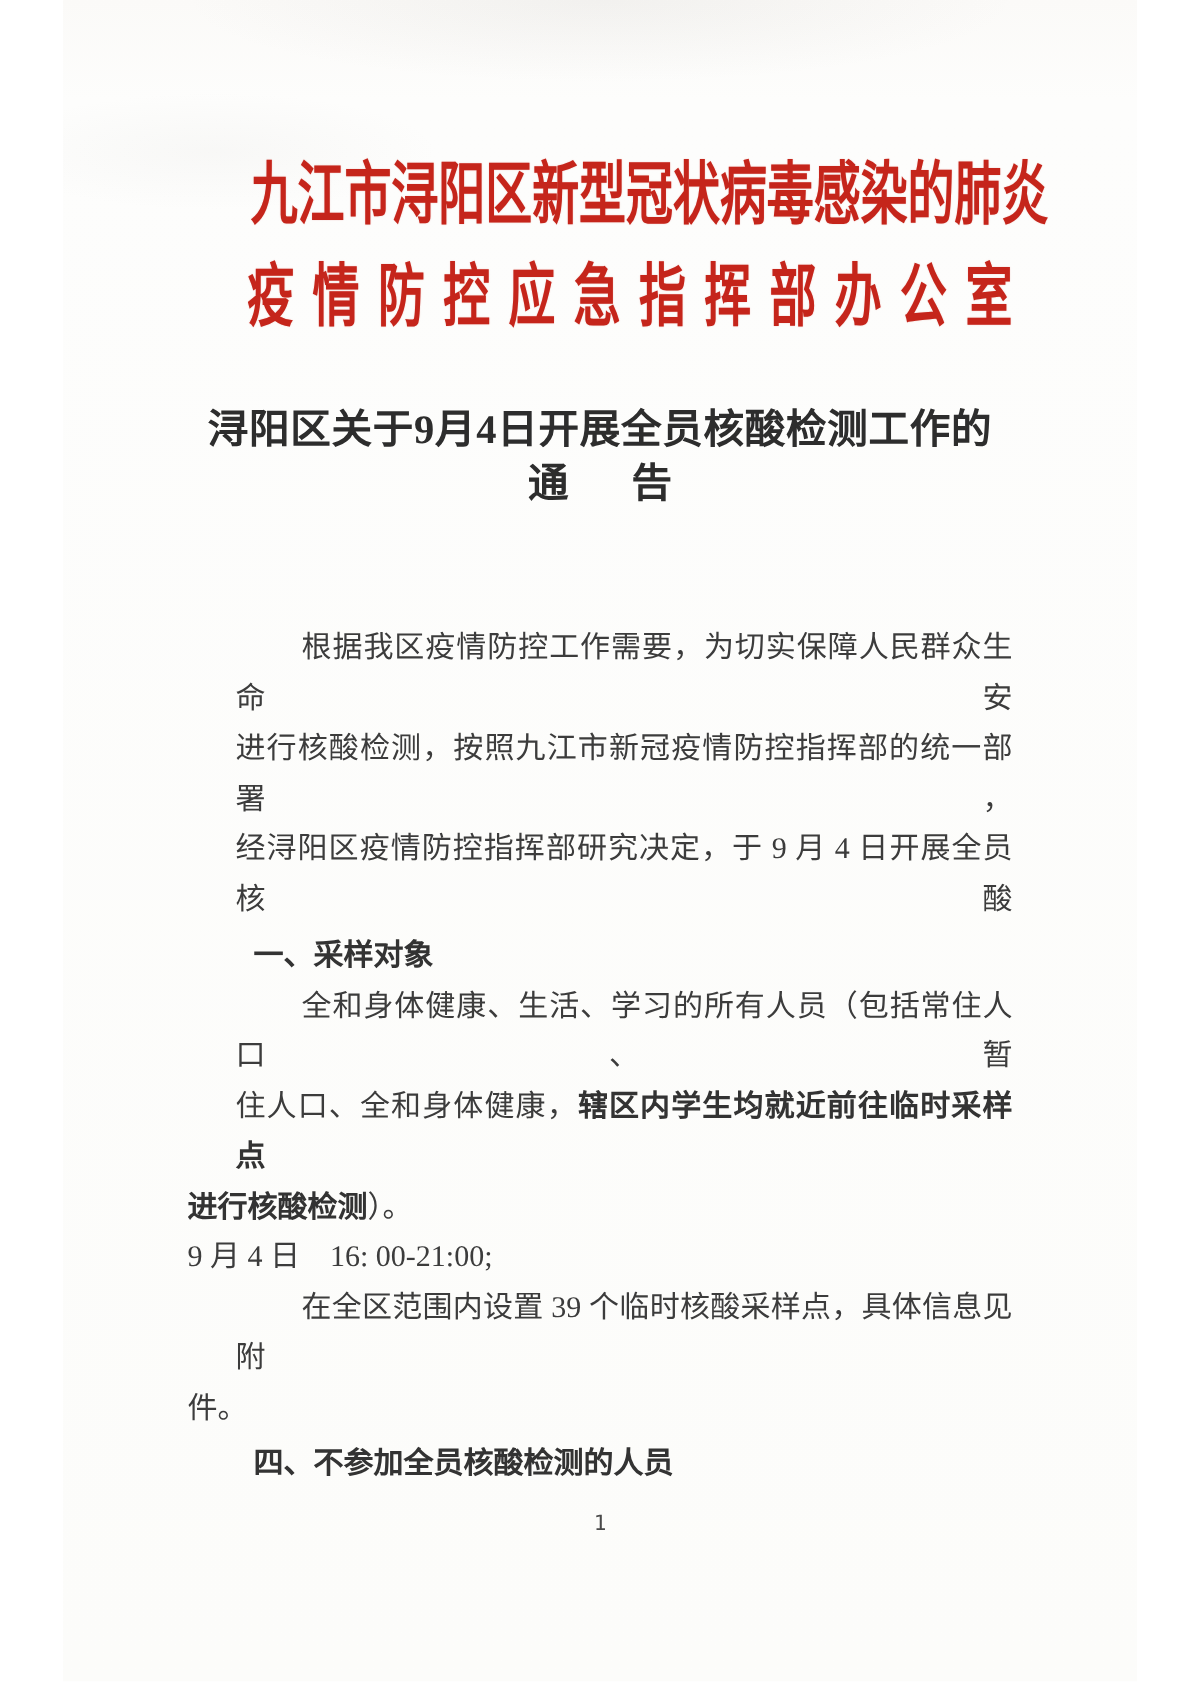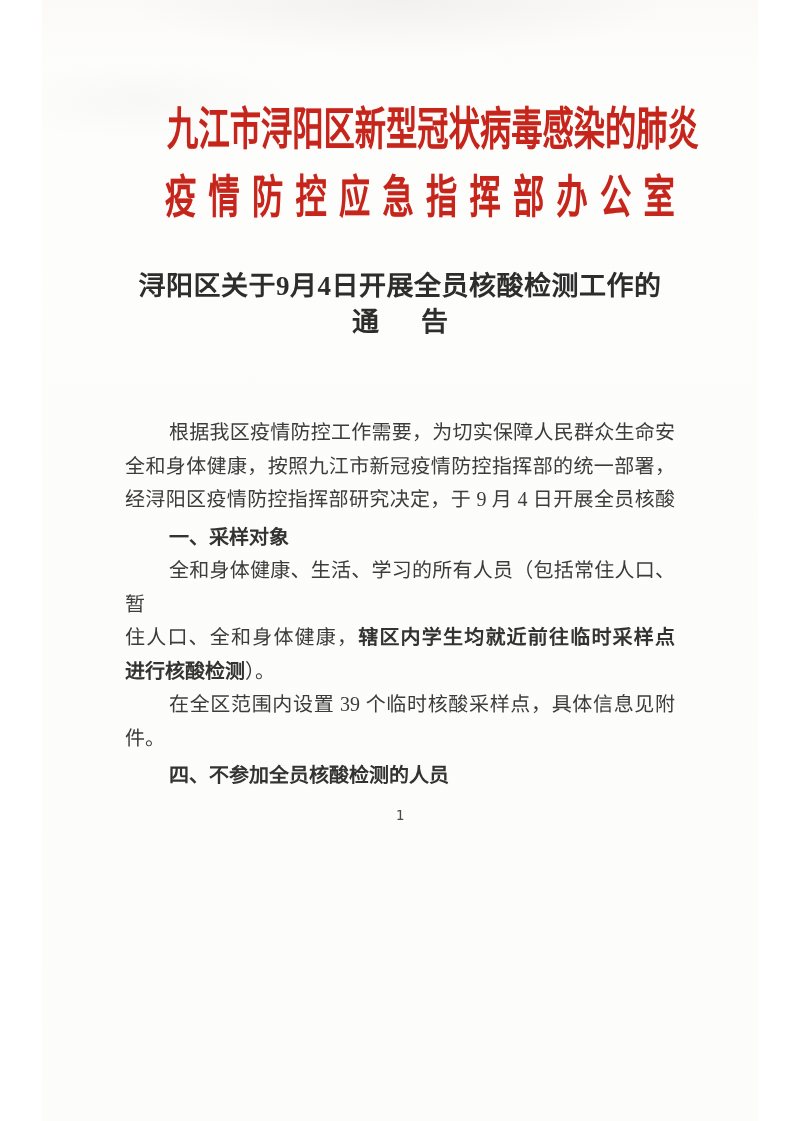--- a/index.html
+++ b/index.html
@@ -72,20 +72,21 @@
     width: 550px;
     font-size: 20px;
     line-height: 33.5px;
     color: #3c3c3c;
   }
   .line {
     text-align: justify;
   }
   .line.fill {
     text-align-last: justify;
+    margin-left: 32px;
   }
   .indent {
     text-indent: 44px;
   }
   .sec-heading {
     font-weight: 700;
     color: #333333;
     padding-left: 44px;
     margin-top: 4px;
   }
@@ -124,28 +125,29 @@
     <div class="title-line1">浔阳区关于9月4日开展全员核酸检测工作的</div>
     <div class="title-line2">
       <span>通</span>
       <span>告</span>
     </div>
   </section>
 
   <main class="doc-body">
 
     <div class="line fill indent">根据我区疫情防控工作需要，为切实保障人民群众生命安</div>
-    <div class="line fill">全和身体健康，按照九江市新冠疫情防控指挥部的统一部署，</div>
+    <div class="line fill">进行核酸检测，按照九江市新冠疫情防控指挥部的统一部署，</div>
     <div class="line fill">经浔阳区疫情防控指挥部研究决定，于 9 月 4 日开展全员核酸</div>
 
     <div class="line sec-heading">一、采样对象</div>
     <div class="line fill indent">全和身体健康、生活、学习的所有人员（包括常住人口、暂</div>
     <div class="line fill"><span>住人口、全和身体健康，</span><span class="b">辖区内学生均就近前往临时采样点</span></div>
     <div class="line"><span class="b">进行核酸检测</span><span>）。</span></div>
 
+    <div class="line">9 月 4 日　16: 00-21:00;</div>
 
     <div class="line fill indent">在全区范围内设置 39 个临时核酸采样点，具体信息见附</div>
     <div class="line">件。</div>
 
     <div class="line sec-heading">四、不参加全员核酸检测的人员</div>
 
   </main>
 
   <footer class="page-footer">
     <span class="page-number">1</span>

